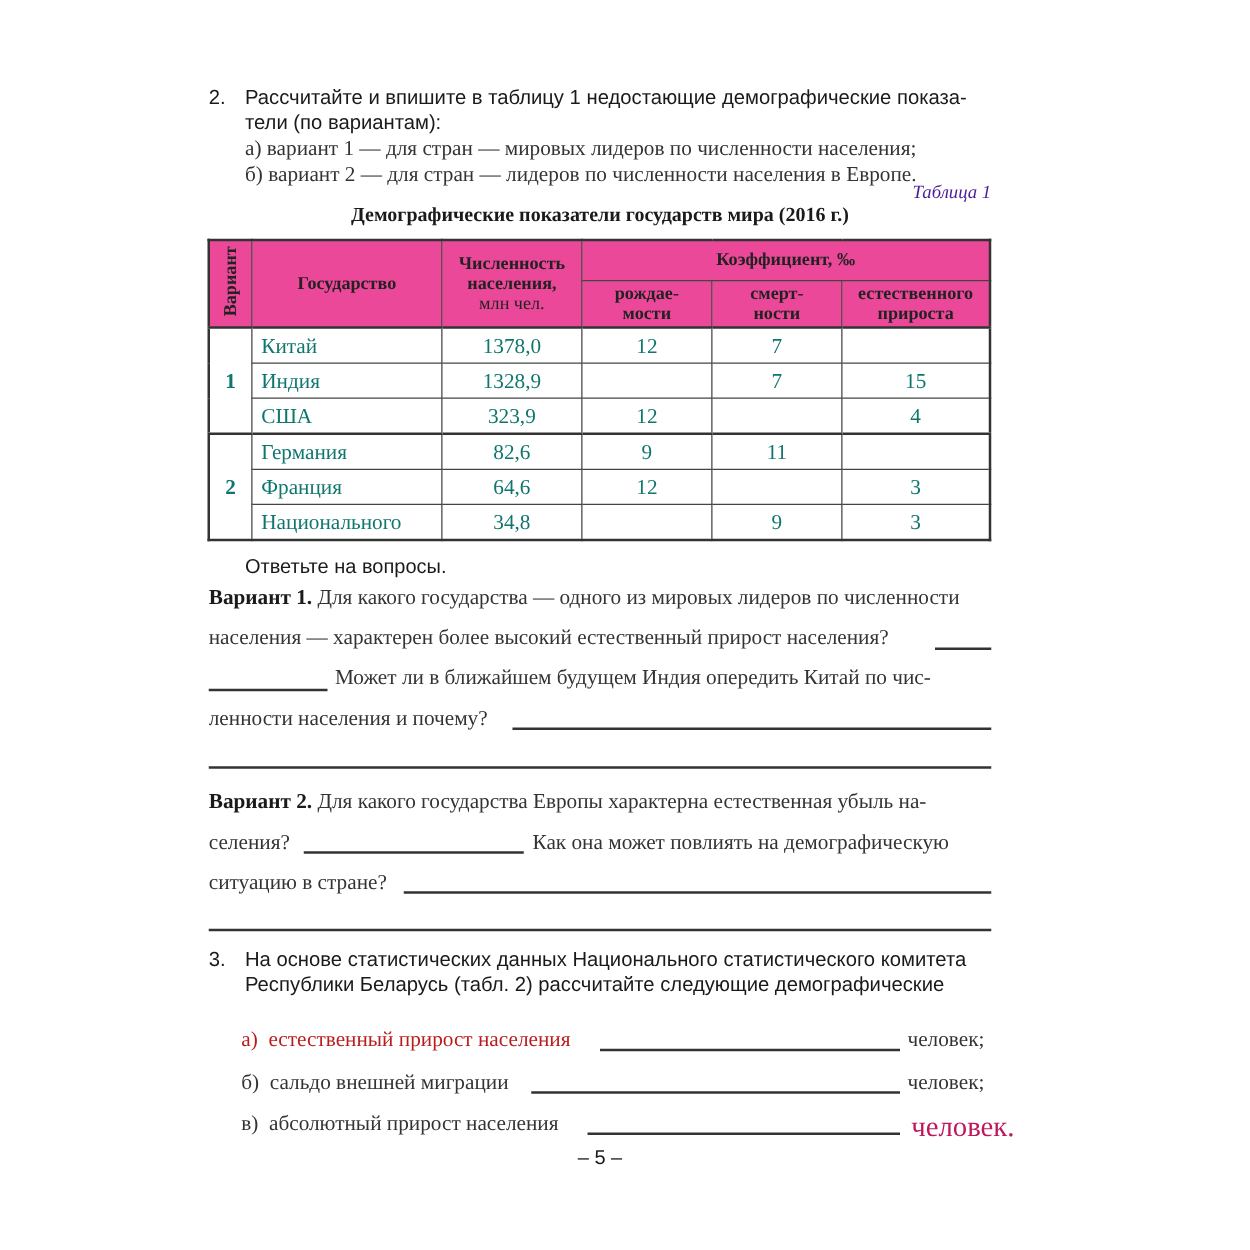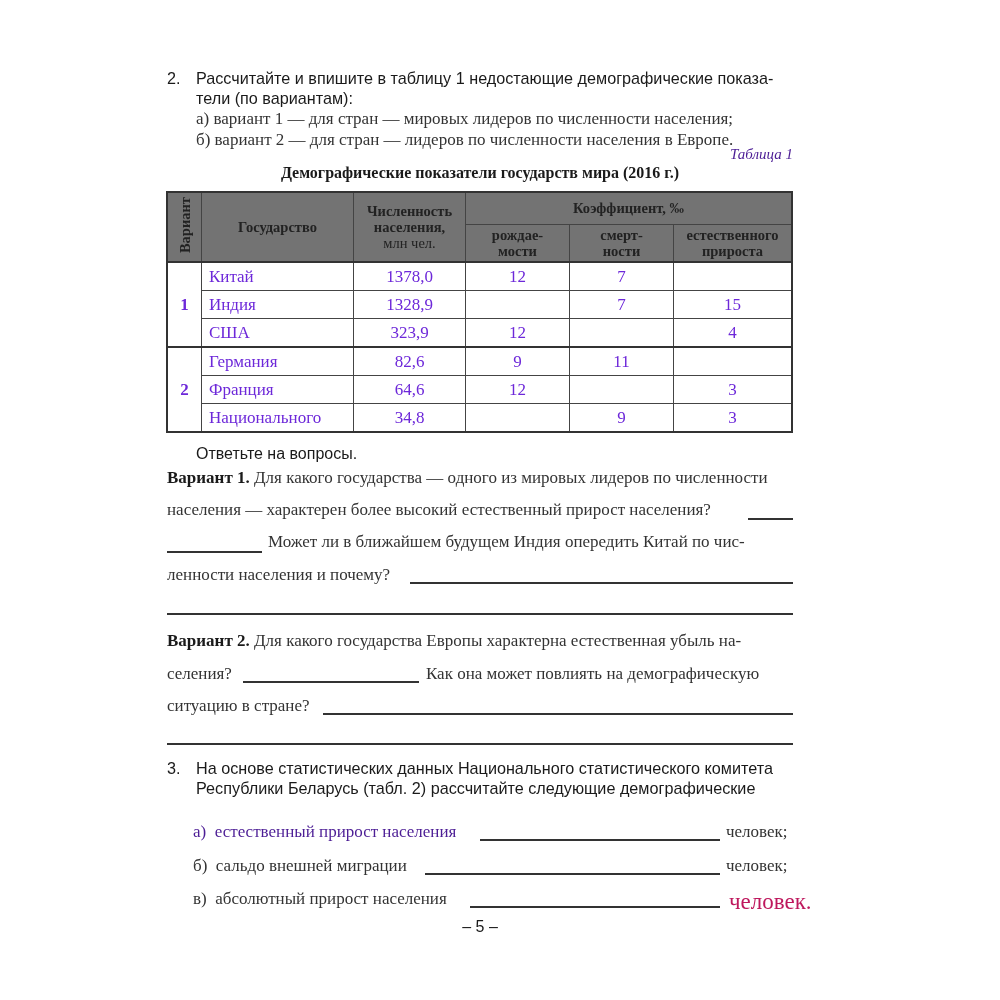--- a/index.html
+++ b/index.html
@@ -10,22 +10,22 @@
 
   .task { left:167px; width:630px; font-size:16.2px; line-height:20px; color:#1a1a1a; }
   .task .num { position:absolute; left:0; top:0; }
   .task .body { margin-left:29px; }
   .sub { font-size:17px; line-height:21px; color:#333; }
   .caption-right { right:207px; font-size:15px; font-style:italic; color:#4c1d95; }
   .table-title { left:167px; width:626px; text-align:center; font-weight:bold; font-size:16px; color:#1a1a1a; }
 
   table.demo { position:absolute; left:166px; top:191px; width:627px; border-collapse:collapse; border:2px solid #333; }
   table.demo th, table.demo td { border:1px solid #444; padding:0; }
-  table.demo th { background:#737373; font-weight:bold; font-size:14.5px; line-height:16px; color:#222; text-align:center; }
-  table.demo td { font-size:17px; height:27px; color:#6d28d9; text-align:center; }
+  table.demo th { background:#ec4899; font-weight:bold; font-size:14.5px; line-height:16px; color:#222; text-align:center; }
+  table.demo td { font-size:17px; height:27px; color:#0f766e; text-align:center; }
   table.demo td.country { text-align:left; padding-left:7px; }
   table.demo td.variant { font-weight:bold; width:33px; }
   table.demo tr.group-start td { border-top:2px solid #333; }
   .vert { writing-mode:vertical-rl; transform:rotate(180deg); display:inline-block; font-size:14.5px; }
 
   .qtext { left:167px; width:626px; font-size:17px; color:#333; }
   .line { position:absolute; height:0; border-bottom:2px solid #333; }
   b.lead { color:#1a1a1a; }
   .pagenum { left:0; width:960px; text-align:center; font-size:16px; color:#1a1a1a; }
 </style>
@@ -151,21 +151,21 @@
 <div class="line" style="left:167px; width:626px; top:743px;"></div>
 
 <div class="abs task sans" style="top:758px;">
   <span class="num">3.</span>
   <div class="body">
     <div style="white-space:nowrap;">На основе статистических данных Национального статистического комитета</div>
     <div style="white-space:nowrap;">Республики Беларусь (табл. 2) рассчитайте следующие демографические</div>
   </div>
 </div>
 
-<div class="abs serif" style="left:193px; top:822px; font-size:17px; color:#4c1d95; white-space:pre;">а)  естественный прирост населения</div>
+<div class="abs serif" style="left:193px; top:822px; font-size:17px; color:#b91c1c; white-space:pre;">а)  естественный прирост населения</div>
 <div class="line" style="left:480px; width:240px; top:839px;"></div>
 <div class="abs serif" style="left:726px; top:822px; font-size:17px; color:#333;">человек;</div>
 
 <div class="abs serif" style="left:193px; top:856px; font-size:17px; color:#333; white-space:pre;">б)  сальдо внешней миграции</div>
 <div class="line" style="left:425px; width:295px; top:873px;"></div>
 <div class="abs serif" style="left:726px; top:856px; font-size:17px; color:#333;">человек;</div>
 
 <div class="abs serif" style="left:193px; top:889px; font-size:17px; color:#333; white-space:pre;">в)  абсолютный прирост населения</div>
 <div class="line" style="left:470px; width:250px; top:906px;"></div>
 <div class="abs serif" style="left:729px; top:889px; font-size:23px; color:#be185d;">человек.</div>

